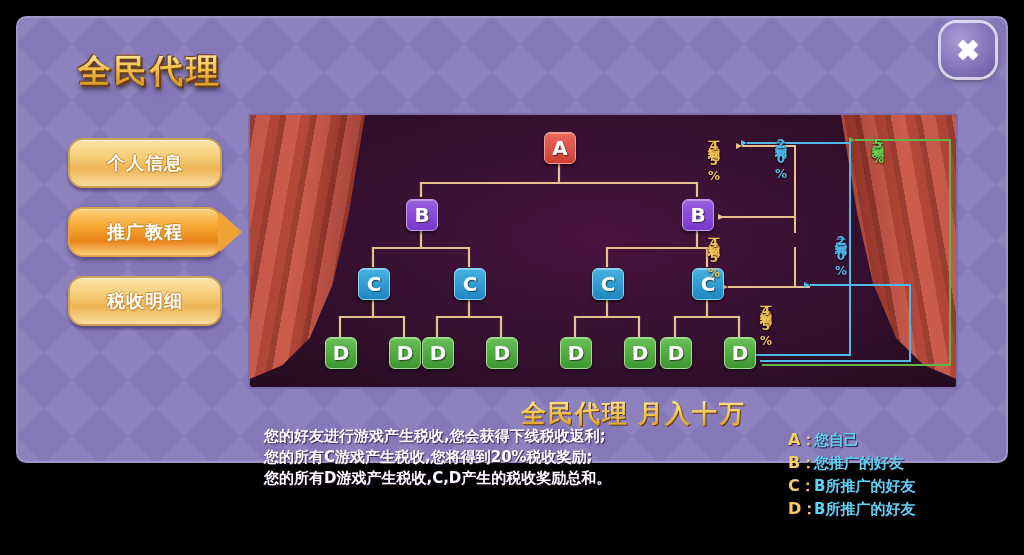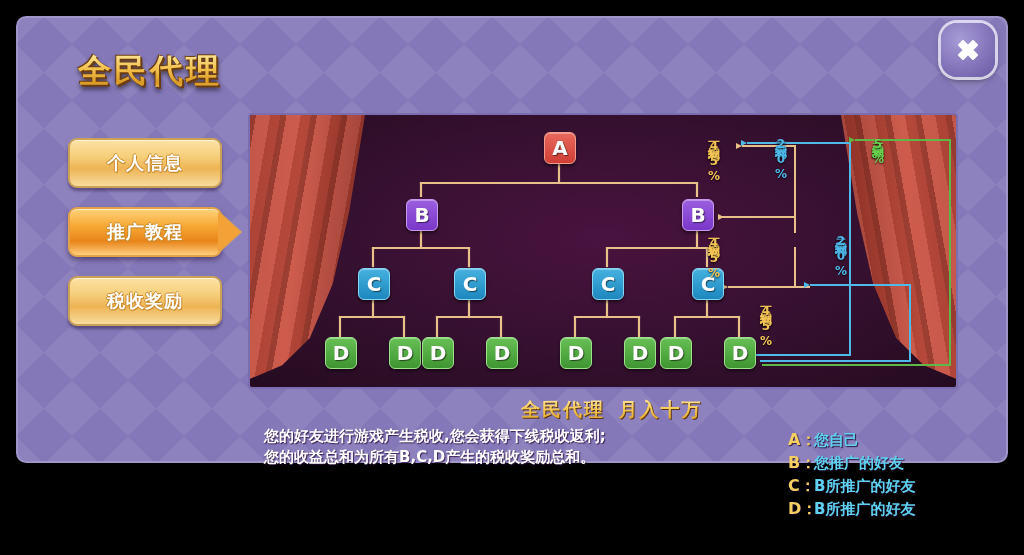--- a/index.html
+++ b/index.html
@@ -37,21 +37,21 @@
     position:absolute;right:13px;top:7px;width:54px;height:54px;border-radius:16px;
     background:radial-gradient(circle at 35% 30%,#a79bd6,#7c6cb4 70%,#6a5aa2 100%);
     box-shadow:0 0 0 3px rgba(235,232,248,.85),0 3px 6px rgba(0,0,0,.55);
     cursor:pointer;
   }
   #close-btn svg{position:absolute;left:11px;top:11px;}
 
   
   #sidebar{position:absolute;left:52px;top:122px;width:176px;}
   .side-btn{
-    position:relative;width:150px;height:46px;margin-bottom:19px;border-radius:9px;
+    position:relative;width:150px;height:46px;margin-bottom:19px;border-radius:15px;
     display:flex;align-items:center;justify-content:center;
     font-size:18px;font-weight:bold;letter-spacing:1px;
     font-family:"DejaVu Sans",sans-serif;cursor:pointer;
     background:linear-gradient(180deg,#fbe2a4 0%,#f6cf7c 35%,#eeb455 62%,#f8dc9d 100%);
     border:2px solid #caa155;
     box-shadow:0 3px 3px rgba(40,18,60,.45), inset 0 1px 0 rgba(255,255,255,.6);
     color:#ffffff;
     text-shadow:1px 1px 0 #c98a2c,-1px 0 0 #c98a2c,0 -1px 0 #c98a2c,0 1px 0 #c98a2c;
   }
   .side-btn.active{
@@ -110,22 +110,22 @@
     letter-spacing:1px;
     text-shadow:0 1px 2px rgba(0,0,0,.8);
   }
   .rebate.gold{color:#f3c455;}
   .rebate.blue{color:#4fb9ea;}
   .rebate.green{color:#6ad04f;}
 
   
   #sub-headline{
     position:absolute;left:505px;top:381px;
-    font-size:19px;font-weight:bold;letter-spacing:2px;
-    font-family:Liberation Mono, monospace;
+    font-size:25px;font-weight:bold;letter-spacing:2px;
+    font-family:Liberation Sans, sans-serif;
     background:linear-gradient(180deg,#ffeca8 0%,#f4c64f 50%,#d79a23 100%);
     -webkit-background-clip:text;background-clip:text;-webkit-text-fill-color:transparent;
     filter:drop-shadow(1px 1px 0 #5d3410);
   }
 
   
   #description{position:absolute;left:248px;top:410px;width:480px;}
   .desc-line{
     font-size:15px;font-weight:bold;color:#ffffff;line-height:21px;
     font-family:"DejaVu Sans",sans-serif;
@@ -163,21 +163,21 @@
     </div>
 
     <div id="sidebar">
       <div class="side-btn">
         <span>个人信息</span>
       </div>
       <div class="side-btn active">
         <span>推广教程</span>
       </div>
       <div class="side-btn">
-        <span>税收奖励</span>
+        <span>税收明细</span>
       </div>
     </div>
 
     <div id="stage">
 
       <div class="curtain left"></div>
       <div class="curtain right"></div>
 
       <svg id="tree-svg" width="706" height="272">
         <g stroke="#e8c08a" stroke-width="2.2" fill="none" stroke-linecap="square">
@@ -282,21 +282,22 @@
       <div class="rebate green" style="left:612px;top:18px;">
         <span>三级返利</span><span>5%</span>
       </div>
 
     </div>
 
     <div id="sub-headline">全民代理  月入十万</div>
 
     <div id="description">
       <div class="desc-line">您的好友进行游戏产生税收,您会获得下线税收返利;</div>
-      <div class="desc-line">您的收益总和为所有B,C,D产生的税收奖励总和。</div>
+      <div class="desc-line">您的所有C游戏产生税收,您将得到20%税收奖励;</div>
+      <div class="desc-line">您的所有D游戏产生税收,C,D产生的税收奖励总和。</div>
     </div>
 
     <div id="legend">
       <div class="legend-row">
         <span class="legend-key">A：</span>
         <span class="legend-val">您自己</span>
       </div>
       <div class="legend-row">
         <span class="legend-key">B：</span>
         <span class="legend-val">您推广的好友</span>

